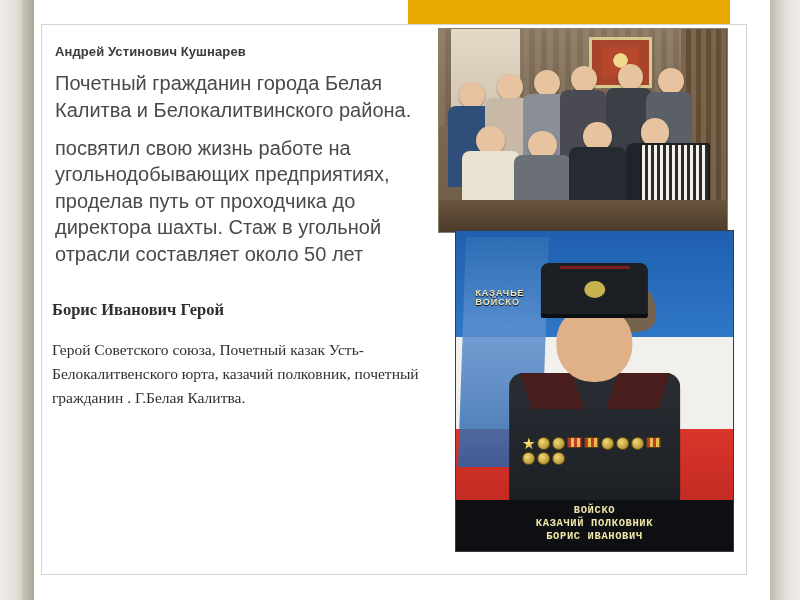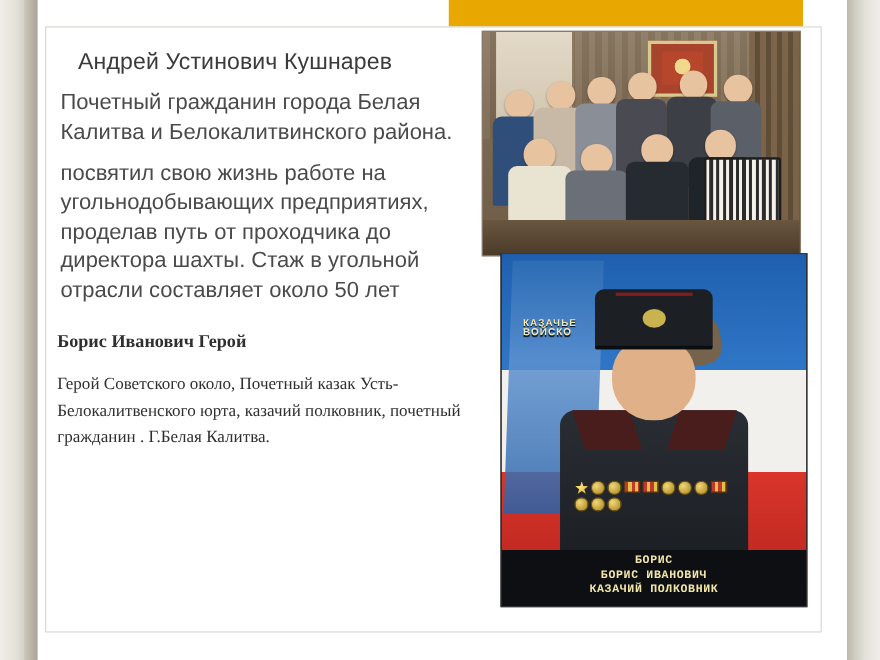--- a/index.html
+++ b/index.html
@@ -67,25 +67,25 @@
     box-sizing: border-box;
   }
   
   .text-col {
     position: absolute;
     left: 55px;
     top: 44px;
     width: 400px;
   }
   .name-heading {
-    font-size: 21px;
-    font-weight: normal;
+    font-size: 13px;
+    font-weight: bold;
     color: #3b3b3b;
     letter-spacing: 0.1px;
-    margin: 0 0 10px 16px;
+    margin: 0 0 10px 0;
     line-height: 1.25;
   }
   .para {
     font-size: 20px;
     color: #4a4a4a;
     line-height: 1.32;
     margin: 0 0 12px 0;
   }
   .para.last {
     margin-bottom: 0;
@@ -382,21 +382,21 @@
   <div class="content-panel"></div>
 
   <div class="text-col">
     <h1 class="name-heading">Андрей Устинович Кушнарев</h1>
     <p class="para">Почетный гражданин города Белая Калитва и Белокалитвинского района.</p>
     <p class="para last">посвятил свою жизнь работе на угольнодобывающих предприятиях, проделав путь от проходчика до директора шахты. Стаж в угольной  отрасли составляет около 50 лет</p>
   </div>
 
   <div class="block-two">
     <h2 class="name-heading2">Борис Иванович Герой</h2>
-    <p class="para2">Герой Советского около, Почетный казак Усть-Белокалитвенского юрта, казачий полковник, почетный гражданин . Г.Белая Калитва.</p>
+    <p class="para2">Герой Советского союза, Почетный казак Усть-Белокалитвенского юрта, казачий полковник, почетный гражданин . Г.Белая Калитва.</p>
   </div>
 
   <div class="photo1">
     <div class="p1-wall"></div>
     <div class="p1-door"></div>
     <div class="p1-curtain"></div>
     <div class="p1-pic"></div>
 
     <div class="head" style="left:7%;  top:26%; width:9%;  height:13%; background:#e7c2a0;"></div>
     <div class="body-b" style="left:3%;  top:38%; width:17%; height:40%; background:#2f4f7a;"></div>
@@ -457,19 +457,19 @@
           <span class="medal"></span>
         </div>
       </div>
       <div class="p2-face"></div>
       <div class="p2-cap">
         <div class="p2-cap-band"></div>
       </div>
     </div>
 
     <div class="p2-caption">
-      <div>БОРИС</div>
+      <div>ВОЙСКО</div>
+      <div>КАЗАЧИЙ  ПОЛКОВНИК</div>
       <div>БОРИС  ИВАНОВИЧ</div>
-      <div>КАЗАЧИЙ  ПОЛКОВНИК</div>
     </div>
   </div>
 
 </div>
 
 </body></html>

